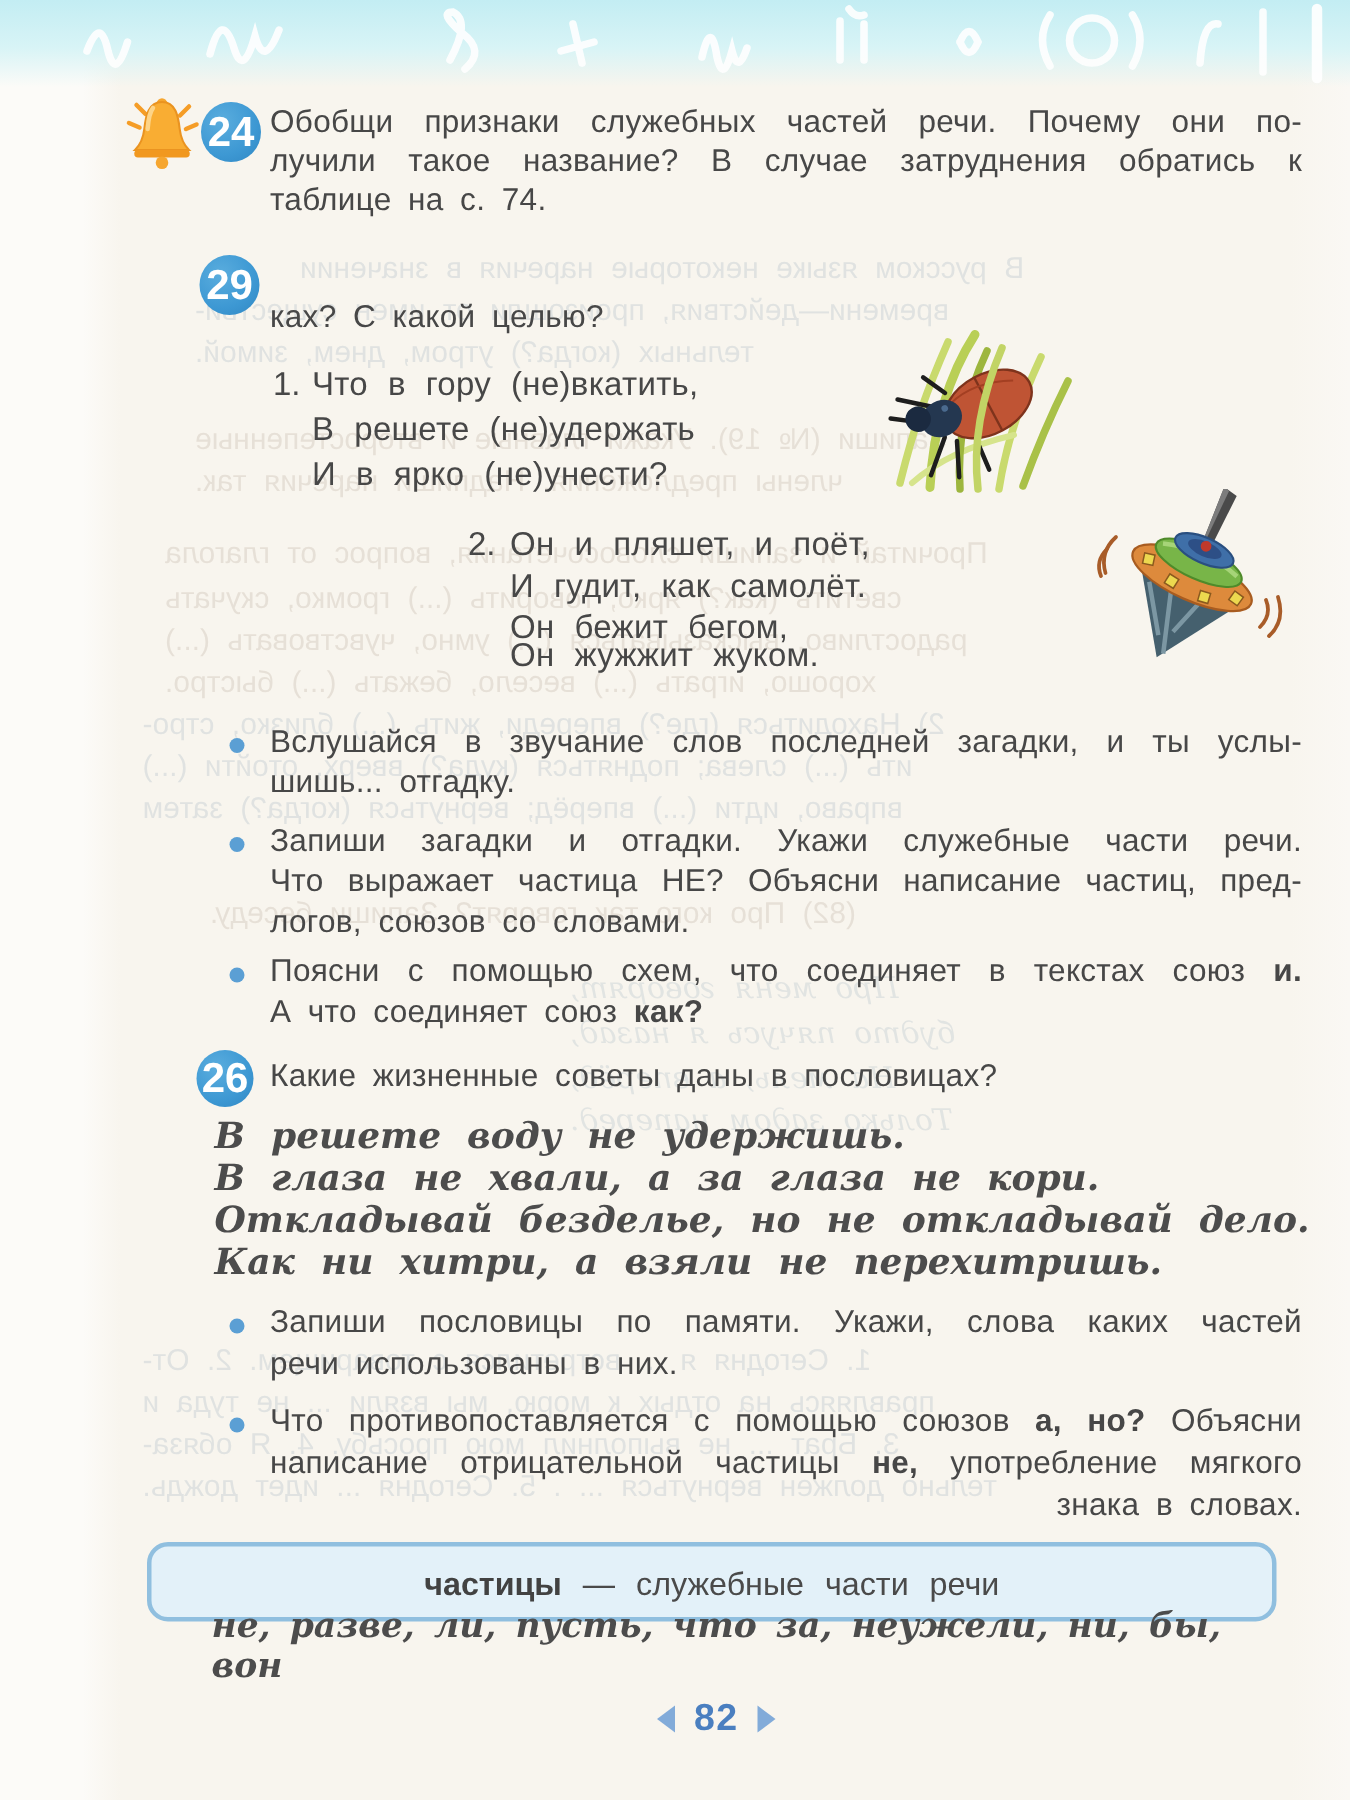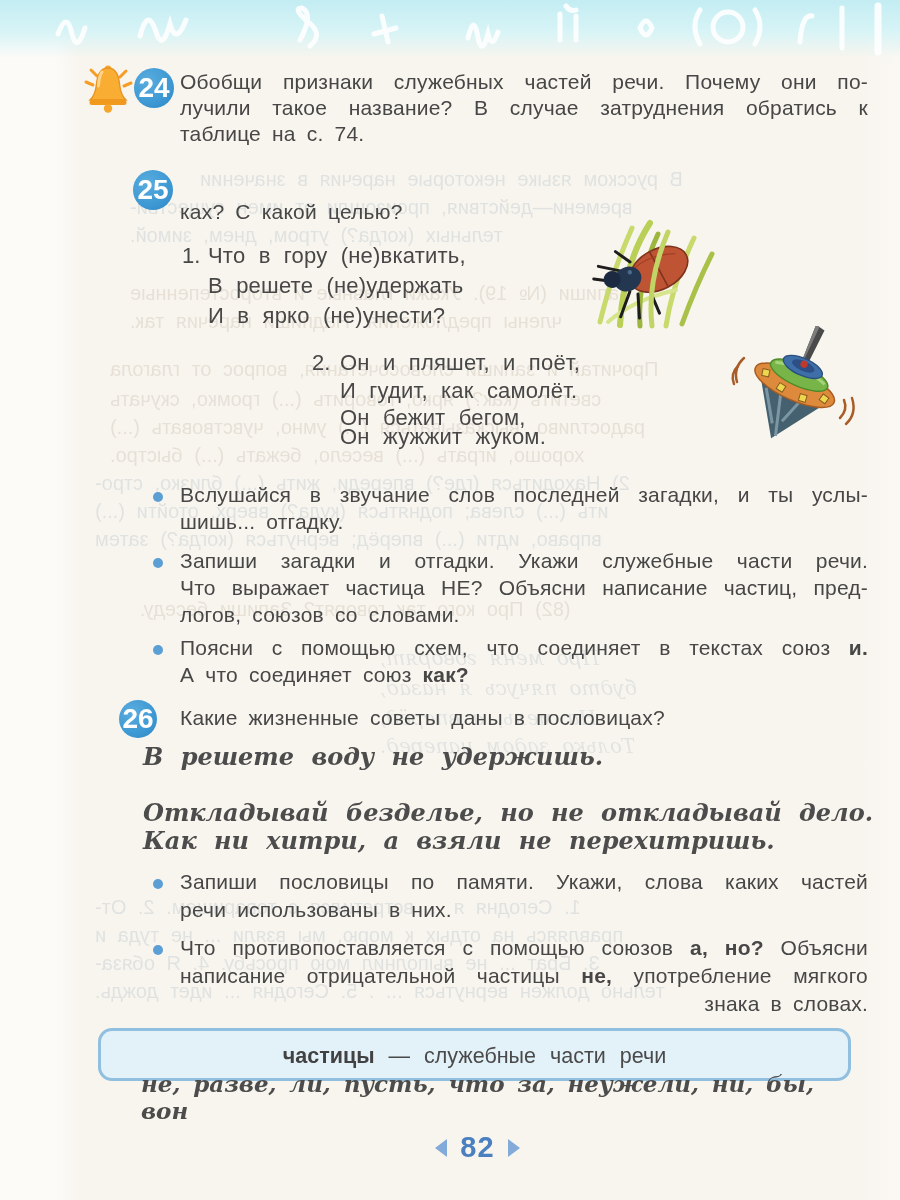--- a/index.html
+++ b/index.html
@@ -39,21 +39,21 @@
     color:#4a4a4a;word-spacing:8px;}
   .rulebox .l1 .term{font-weight:bold;color:#424242;}
   .rulebox .l2{position:absolute;left:40px;top:39px;width:673px;font-family:"DejaVu Serif",serif;
     font-style:italic;font-weight:600;font-size:23px;color:#4c4c4c;
     text-align:justify;text-align-last:justify;}
   
   .footer{position:absolute;left:420px;top:1131px;width:115px;display:flex;align-items:center;justify-content:center;gap:13px;}
   .arrow{width:0;height:0;border-top:9px solid transparent;border-bottom:9px solid transparent;}
   .arrow.prev{border-right:12px solid #82abd9;}
   .arrow.next{border-left:12px solid #82abd9;}
-  .pagenum{font-size:29px;font-weight:bold;color:#4a7fc0;letter-spacing:1px;}
+  .pagenum{font-size:25px;font-weight:bold;color:#4a7fc0;letter-spacing:1px;}
 </style>
 </head>
 <body>
 
 <div class="page">
 
   <div class="topband">
     <svg width="900" height="58" viewBox="0 0 900 58">
       <g fill="none" stroke="#ffffff" stroke-width="5" stroke-linecap="round" opacity="0.9">
         <path d="M58,34 q9,-24 14,0 q5,20 13,-6"></path>
@@ -106,21 +106,21 @@
     <path d="M26 6 C17 6 15.2 15 14.2 24 C13.4 31 11 35 8 38 L44 38 C41 35 38.6 31 37.8 24 C36.8 15 35 6 26 6 Z" fill="#f9ad33" stroke="#ea9320" stroke-width="1.4"></path>
     <path d="M20 10 C17.5 13 16.8 19 16.4 24" stroke="#fdd488" stroke-width="3" fill="none" stroke-linecap="round"></path>
     <rect x="7.5" y="38" width="37" height="5" rx="2.5" fill="#f1981f"></rect>
     <circle cx="26" cy="46.5" r="4.2" fill="#f6a62f"></circle>
   </svg>
   <div class="badge" style="left:134px;top:68px;">24</div>
   <div class="line just" style="top:70px;">Обобщи признаки служебных частей речи. Почему они по-</div>
   <div class="line just" style="top:96px;">лучили такое название? В случае затруднения обратись к</div>
   <div class="line" style="top:122px;">таблице на с. 74.</div>
 
-  <div class="badge" style="left:133px;top:170px;">25</div>
+  <div class="badge" style="left:133px;top:170px;">29</div>
   <div class="line" style="top:200px;">ках? С какой целью?</div>
 
   <div class="riddle-num" style="left:182px;top:243px;">1.</div>
   <div class="riddle-line" style="left:208px;top:243px;">Что в гору (не)вкатить,</div>
   <div class="riddle-line" style="left:208px;top:273px;">В решете (не)удержать</div>
   <div class="riddle-line" style="left:208px;top:303px;">И в ярко (не)унести?</div>
 
   <svg style="position:absolute;left:578px;top:218px;" width="145" height="112" viewBox="0 0 145 112">
     <g fill="none" stroke-linecap="round">
       <path d="M22,104 C32,64 40,42 54,10" stroke="#c9da6d" stroke-width="5"></path>
@@ -188,24 +188,25 @@
 
   <div class="bullet" style="left:153px;top:558px;"></div>
   <div class="line just" style="top:549px;">Запиши загадки и отгадки. Укажи служебные части речи.</div>
   <div class="line just" style="top:576px;">Что выражает частица НЕ? Объясни написание частиц, пред-</div>
   <div class="line" style="top:603px;">логов, союзов со словами.</div>
 
   <div class="bullet" style="left:153px;top:645px;"></div>
   <div class="line just" style="top:636px;"><span>Поясни с помощью схем, что соединяет в текстах союз</span> <b class="inl">и.</b></div>
   <div class="line" style="top:663px;"><span>А что соединяет союз</span> <b class="inl">как?</b></div>
 
-  <div class="badge" style="left:119px;top:700px;width:38px;height:38px;text-align:center;">26</div>
+  <div class="badge" style="left:131px;top:700px;width:38px;height:38px;text-align:center;">26</div>
   <div class="line" style="top:706px;">Какие жизненные советы даны в пословицах?</div>
 
   <div class="proverb" style="top:742px;">В решете воду не удержишь.</div>
+  <div class="proverb" style="top:770px;">В глаза не хвали, а за глаза не кори.</div>
   <div class="proverb" style="top:798px;">Откладывай безделье, но не откладывай дело.</div>
   <div class="proverb" style="top:826px;">Как ни хитри, а взяли не перехитришь.</div>
 
   <div class="bullet" style="left:153px;top:879px;"></div>
   <div class="line just" style="top:870px;">Запиши пословицы по памяти. Укажи, слова каких частей</div>
   <div class="line" style="top:898px;">речи использованы в них.</div>
 
   <div class="bullet" style="left:153px;top:945px;"></div>
   <div class="line just" style="top:936px;"><span>Что противопоставляется с помощью союзов</span> <b class="inl">а, но?</b> <span>Объясни</span></div>
   <div class="line just" style="top:964px;"><span>написание отрицательной частицы</span> <b class="inl">не,</b> <span>употребление мягкого</span></div>

